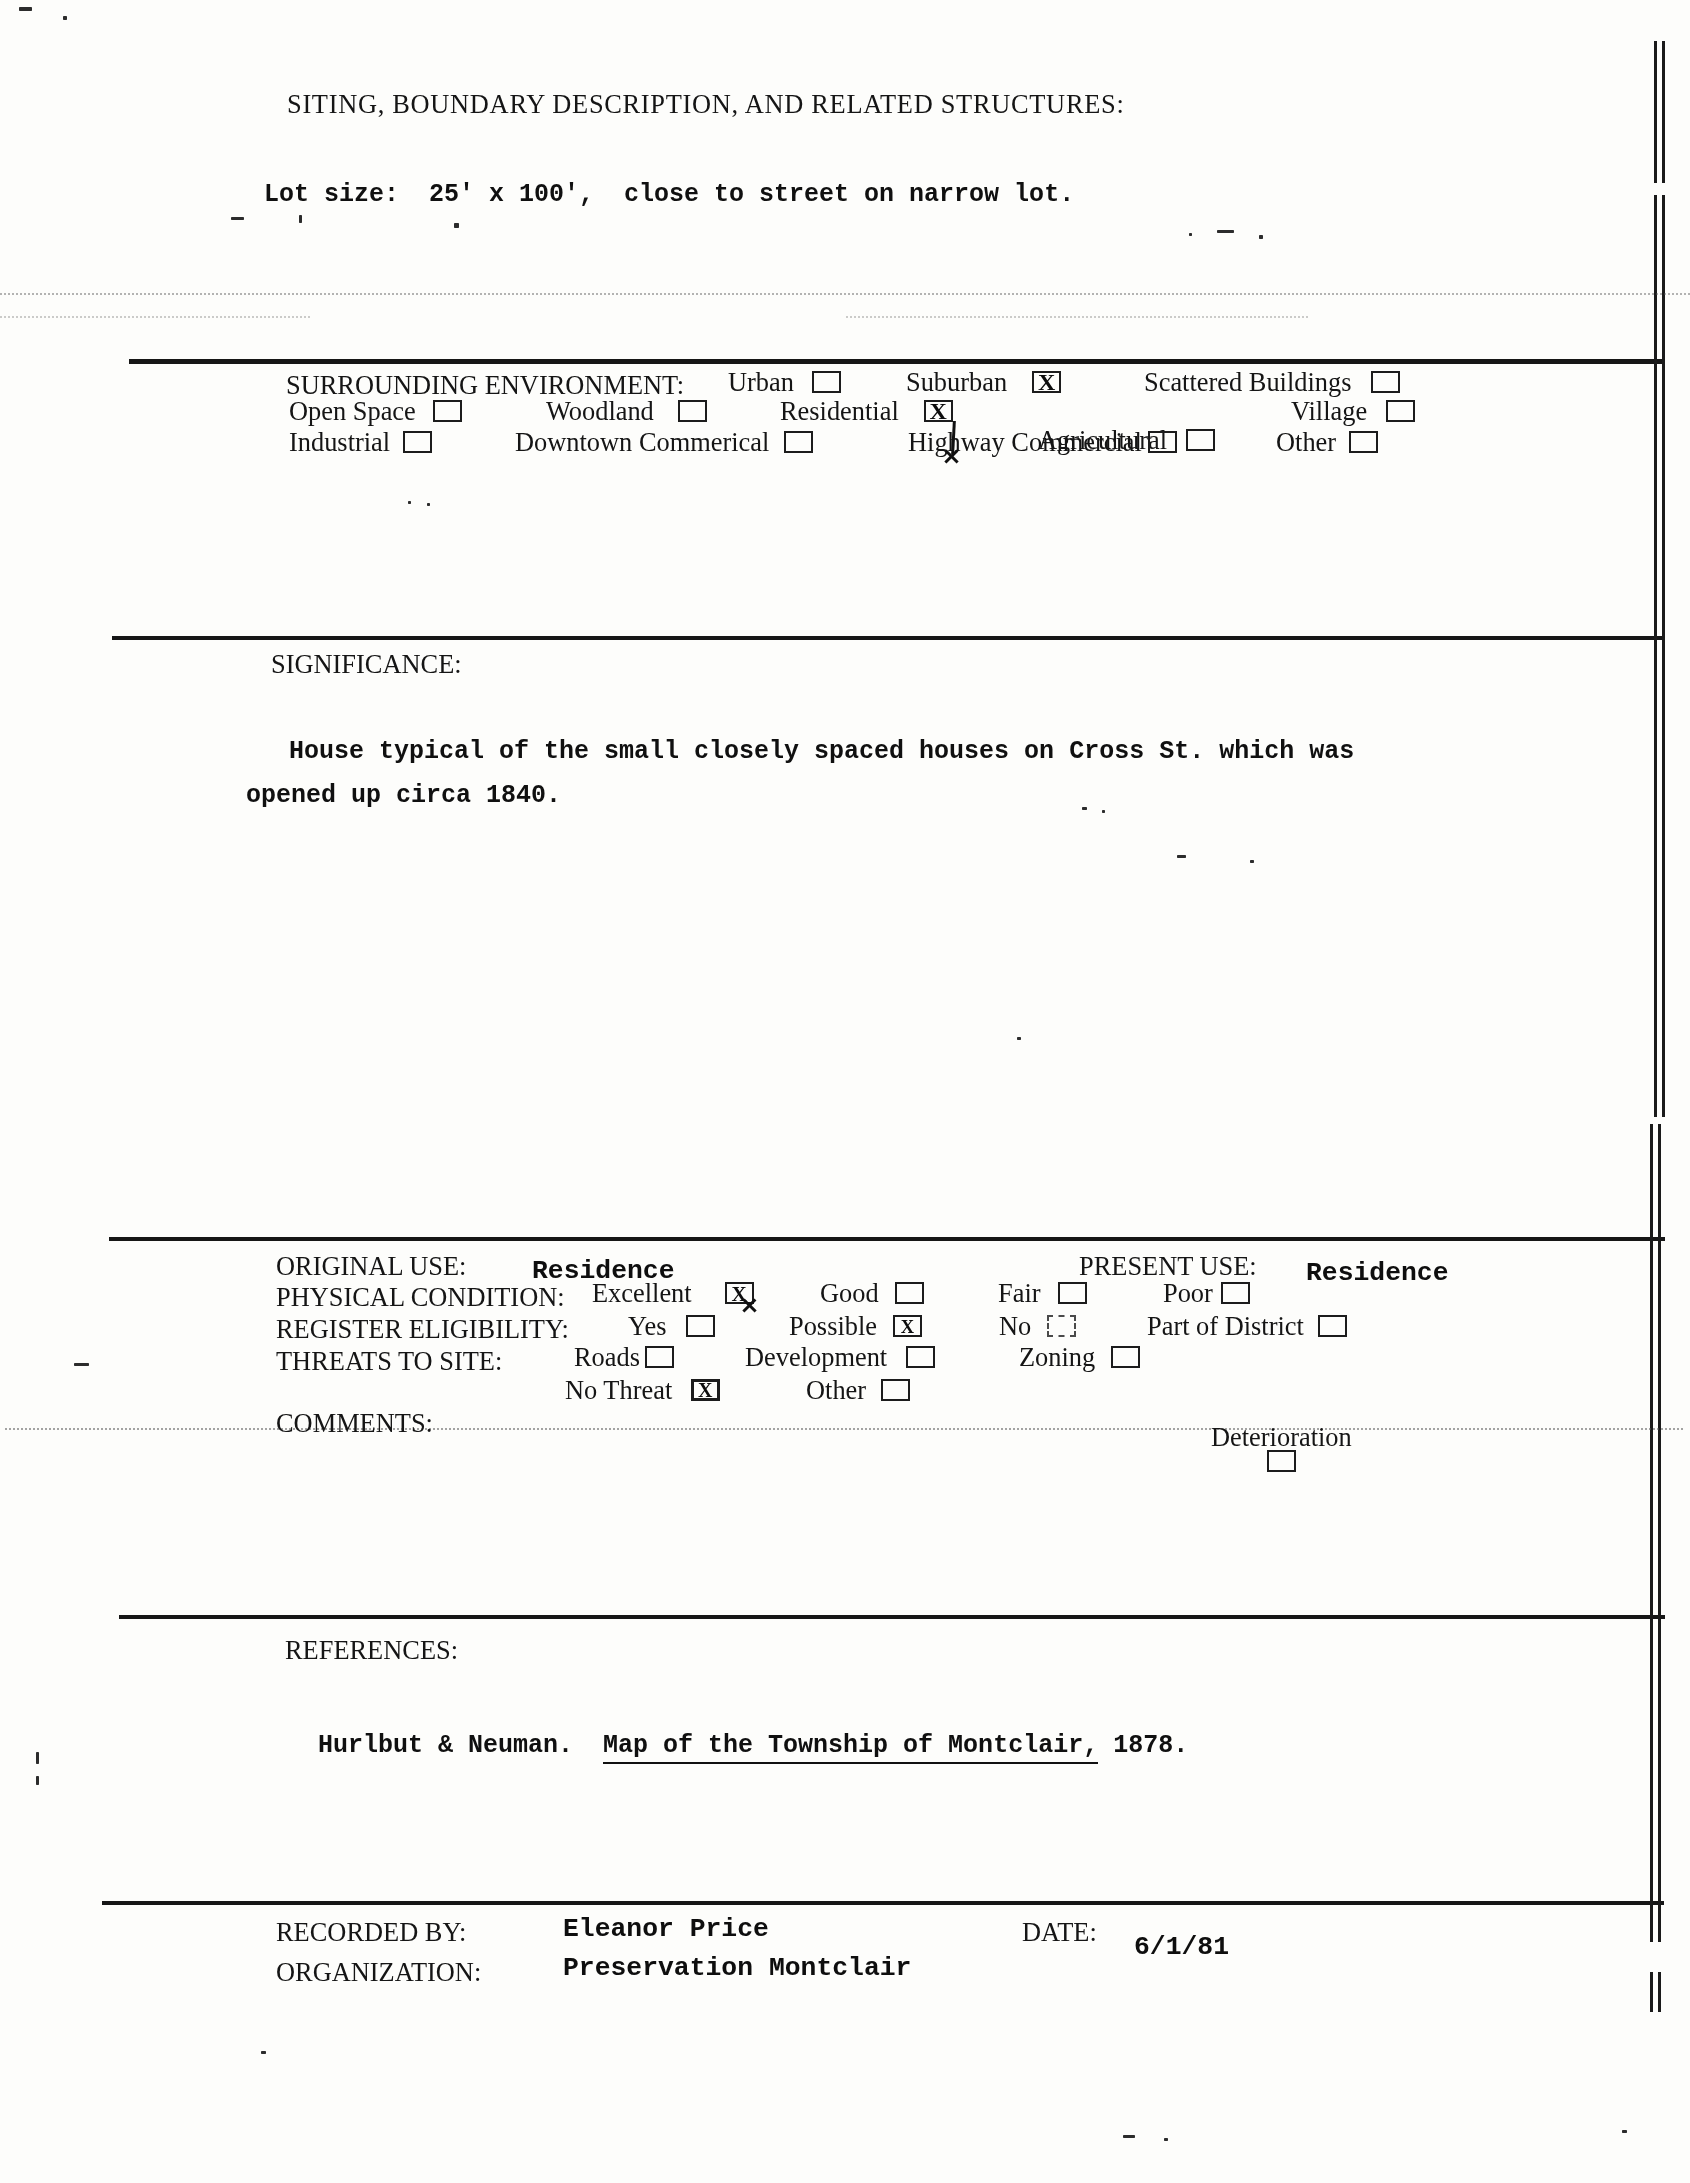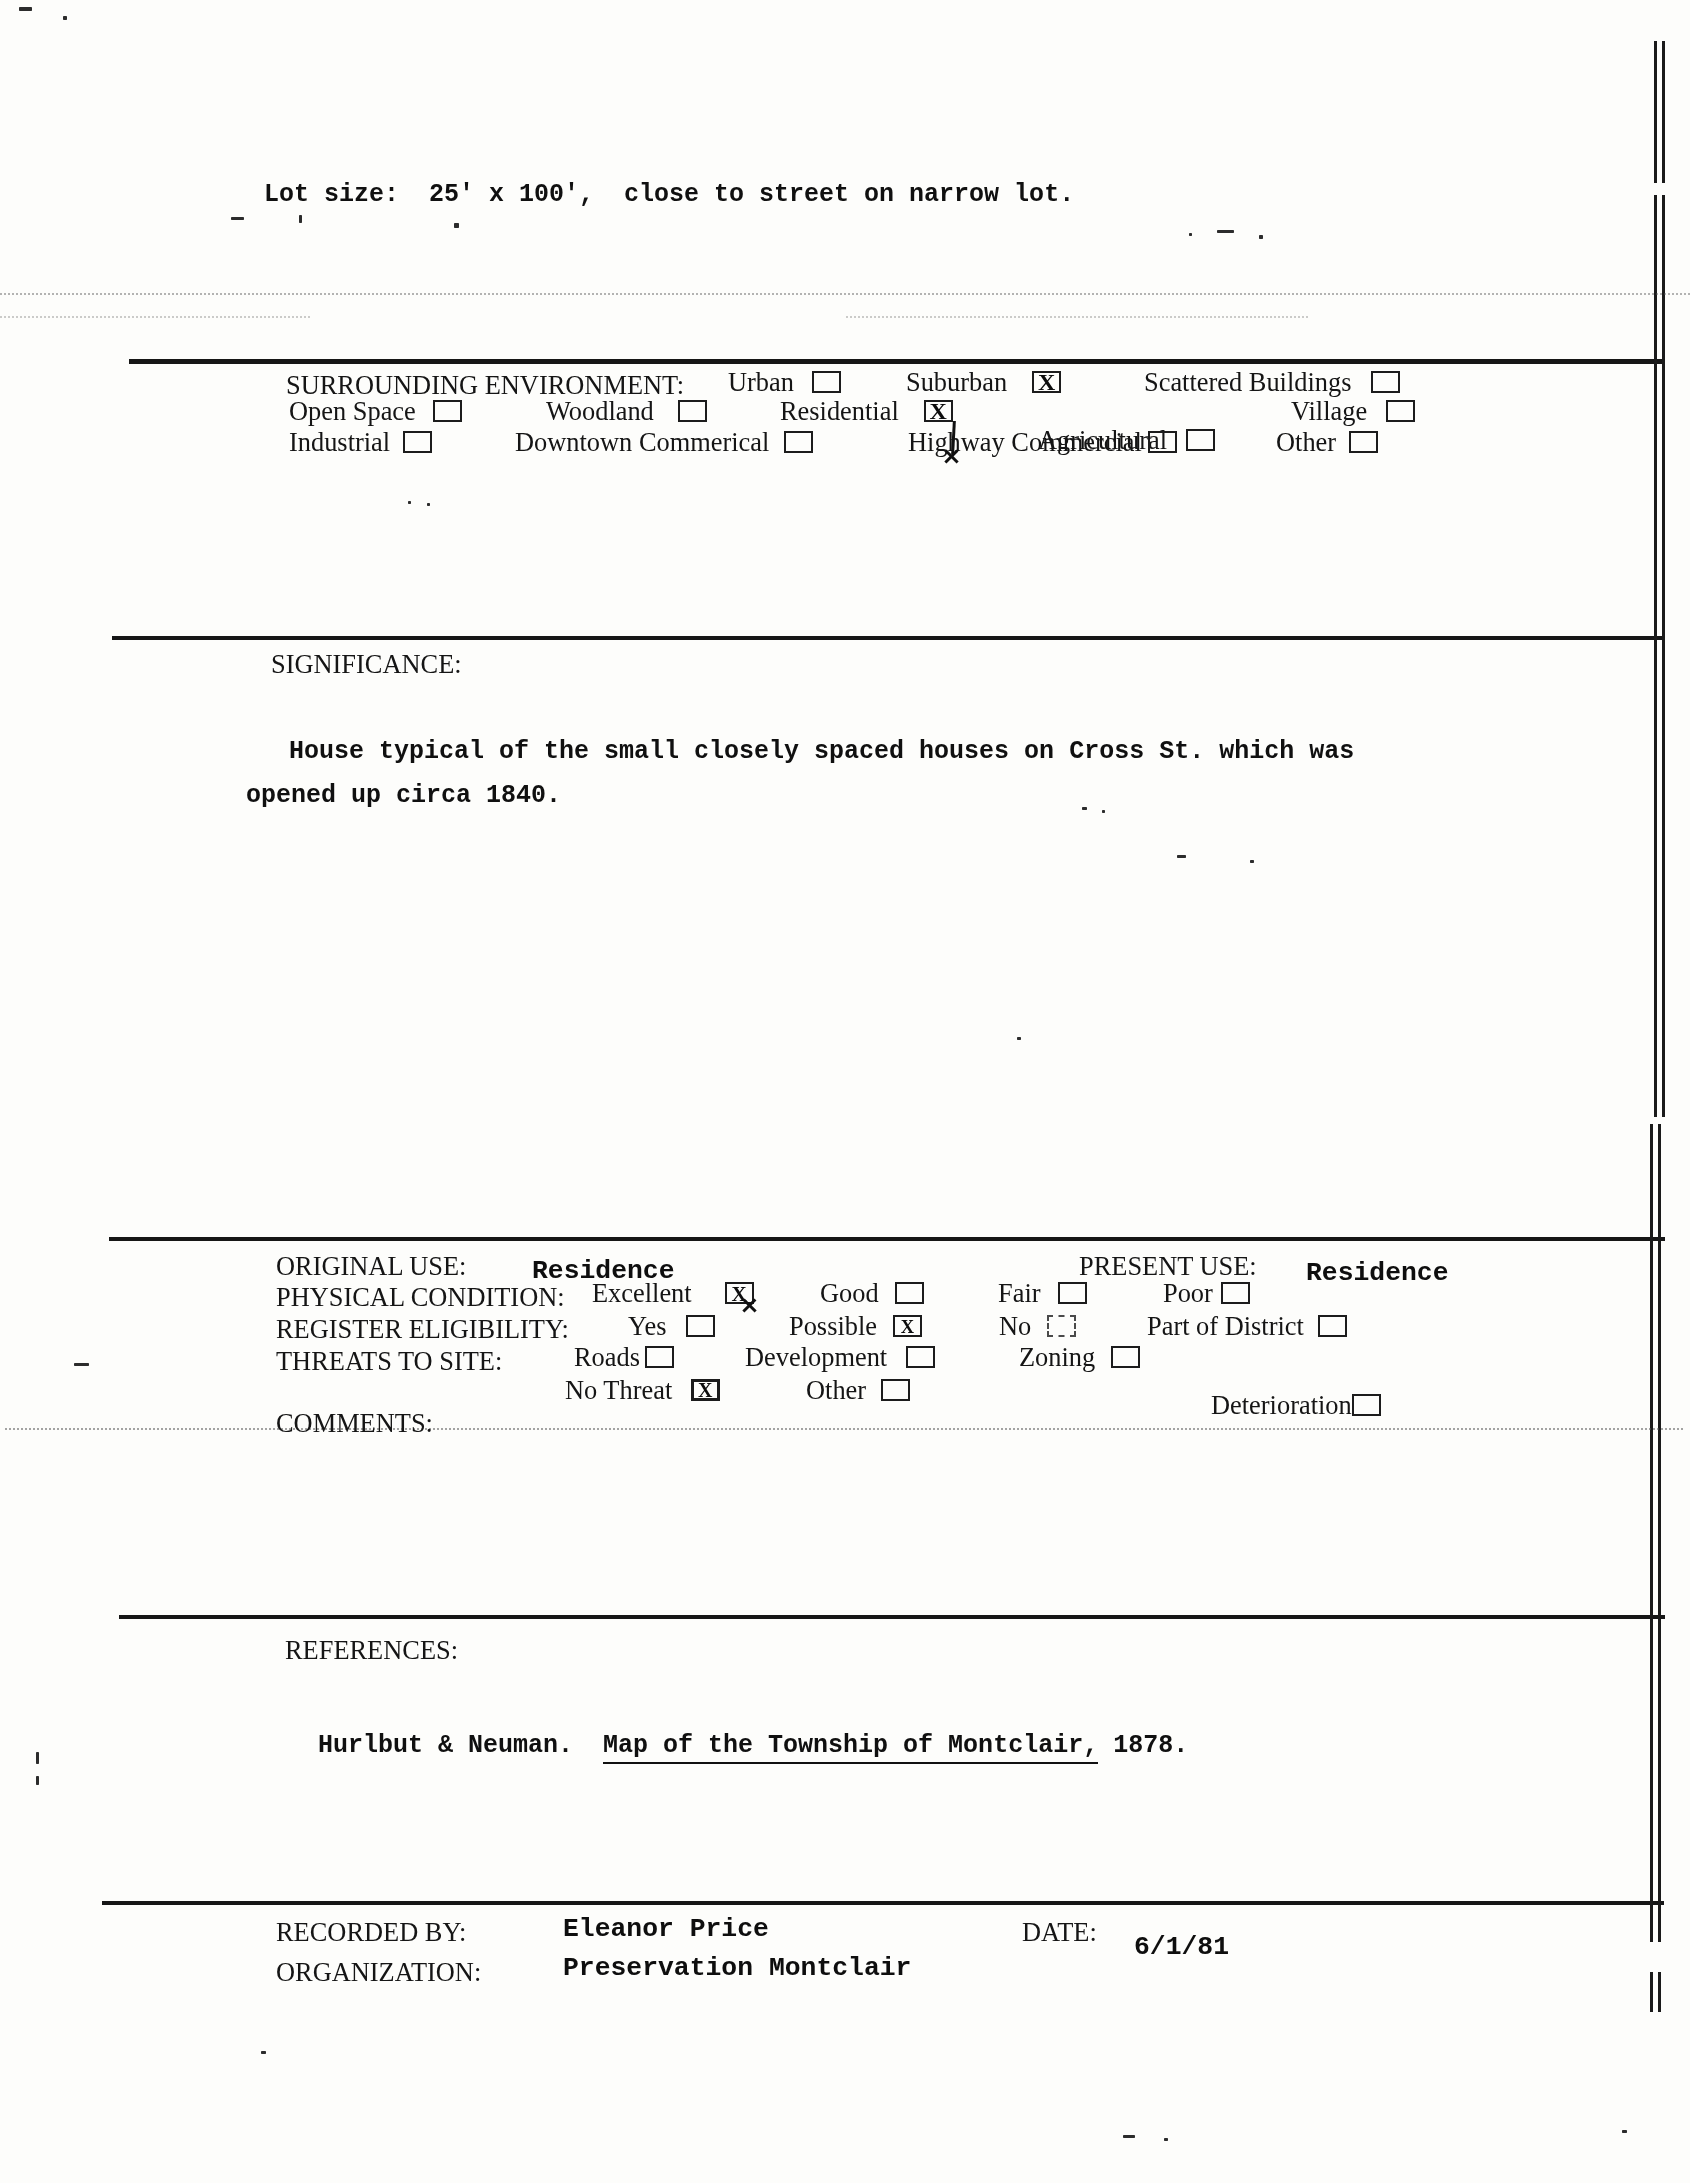--- a/index.html
+++ b/index.html
@@ -65,20 +65,21 @@
   <div class="vline" style="left:1650px;top:1124px;height:818px;"></div>
   <div class="vline" style="left:1658px;top:1124px;height:818px;"></div>
   <div class="vline" style="left:1650px;top:1972px;height:40px;"></div>
   <div class="vline" style="left:1658px;top:1972px;height:40px;"></div>
 
   <div class="dotline" style="left:0;top:293px;width:1690px;opacity:.45;"></div>
   <div class="dotline" style="left:0;top:316px;width:310px;opacity:.3;"></div>
   <div class="dotline" style="left:846px;top:316px;width:462px;opacity:.3;"></div>
   <div class="dotline" style="left:5.3px;top:1428px;width:1678px;opacity:.55;"></div>
 
+  <div class="abs serif" style="left:287px;top:91px;letter-spacing:0.7px;">SITING, BOUNDARY DESCRIPTION, AND RELATED STRUCTURES:</div>
 
   <div class="abs mono" style="left:264px;top:182px;">Lot size:  25' x 100',  close to street on narrow lot.</div>
 
   <div class="abs serif" style="left:286px;top:372px;">SURROUNDING ENVIRONMENT:</div>
 
   <div class="opt" style="left:728px;top:369px;gap:18.5px;">
     <span class="lbl">Urban</span>
     <span class="cbox"></span>
   </div>
   <div class="opt" style="left:906px;top:369px;gap:25px;">
@@ -191,21 +192,21 @@
     <span class="cbox"></span>
   </div>
   <div class="opt" style="left:745px;top:1344px;gap:18.5px;">
     <span class="lbl">Development</span>
     <span class="cbox"></span>
   </div>
   <div class="opt" style="left:1019px;top:1344px;gap:16px;">
     <span class="lbl">Zoning</span>
     <span class="cbox"></span>
   </div>
-  <div class="opt" style="left:1211px;top:1392px;">
+  <div class="opt" style="left:1211px;top:1424px;flex-direction:column;">
     <span class="lbl">Deterioration</span>
     <span class="cbox"></span>
   </div>
   <div class="opt" style="left:565px;top:1377px;gap:18.5px;">
     <span class="lbl">No Threat</span>
     <span class="cbox heavy">
         <span class="xmark">X</span>
       </span>
   </div>
   <div class="opt" style="left:806px;top:1377px;gap:14.5px;">

